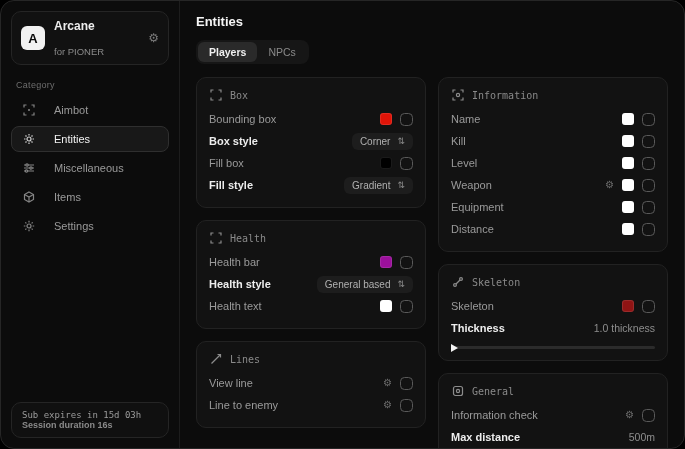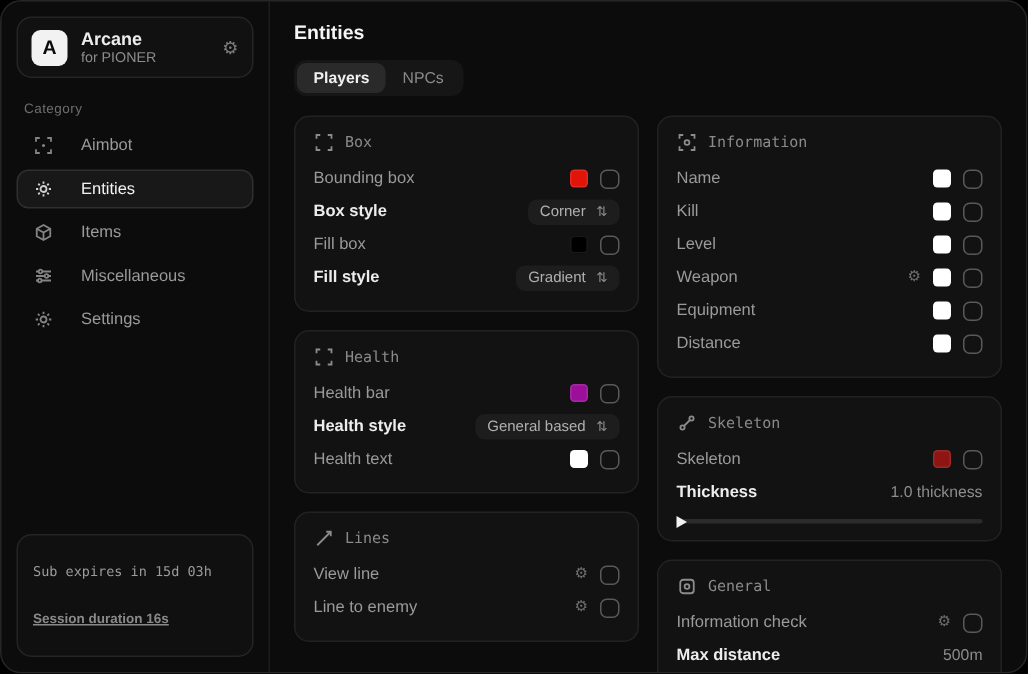--- a/index.html
+++ b/index.html
@@ -14,36 +14,36 @@
   .brand-card {
     border:1px solid #252525; background:#111; border-radius:10px;
     padding:7px 9px; display:flex; align-items:center; gap:9px;
   }
   .brand-logo {
     width:24px; height:24px; background:#f2f2f2; border-radius:6px;
     color:#0a0a0a; font-weight:bold; font-size:13px;
     display:flex; align-items:center; justify-content:center;
   }
   .brand-name { font-size:12px; font-weight:bold; color:#ededed; }
-  .brand-sub { font-size:9.5px; color:#8b8b8b; margin-top:0; }
+  .brand-sub { font-size:9.5px; color:#8b8b8b; margin-top:13px; }
   .brand-gear { margin-left:auto; color:#7a7a7a; font-size:12px; }
   .category { margin:15px 5px 7px; font-size:9px; color:#6d6d6d; letter-spacing:.3px; }
   .nav { display:flex; flex-direction:column; gap:3px; }
   .nav-item {
     height:26px; display:flex; align-items:center; gap:19px;
     padding:0 10px; border-radius:8px; color:#9a9a9a; font-size:11px;
     border:1px solid transparent; cursor:default;
   }
   .nav-item.active { background:#181818; border-color:#2f2f2f; color:#f2f2f2; }
   .nav-icon { width:13px; display:inline-flex; justify-content:center; color:inherit; opacity:.85; }
   .nav-icon svg { display:block; }
   .side-spacer { flex:1; }
-  .sub-card { border:1px solid #252525; background:#101010; border-radius:10px; padding:20px 10px; }
+  .sub-card { border:1px solid #252525; background:#101010; border-radius:10px; padding:7px 10px; }
   .sub-line1 { font-family:"DejaVu Sans Mono", monospace; font-size:9px; color:#9b9b9b; }
-  .sub-line2 { font-size:9px; color:#8a8a8a; font-weight:bold; margin-top:20px;text-decoration:underline; }
+  .sub-line2 { font-size:9px; color:#8a8a8a; font-weight:bold; margin-top:0; }
   
   .main { flex:1; padding:13px 16px; overflow:hidden; }
   .page-title { font-size:13px; font-weight:bold; color:#f5f5f5; }
   .tabs { display:inline-flex; background:#161616; border-radius:8px; padding:2px; margin-top:11px; }
   .tab { font-size:10.5px; padding:4px 11px; border-radius:6px; color:#8a8a8a; cursor:default; }
   .tab.active { background:#2a2a2a; color:#f0f0f0;font-weight:bold; }
   .cols { display:flex; gap:12px; margin-top:13px; }
   .col { width:238px; display:flex; flex-direction:column; gap:12px; }
   .panel { background:#121212; border:1px solid #222; border-radius:10px; padding:9px 12px 11px; }
   .panel-head { display:flex; align-items:center; gap:8px; margin-bottom:5px; height:16px; }
@@ -101,40 +101,40 @@
           <svg width="12" height="12" viewBox="0 0 12 12" fill="none" stroke="currentColor" stroke-width="1.2">
               <circle cx="6" cy="6" r="2"></circle>
               <path d="M6 1v1.5M6 9.5V11M1 6h1.5M9.5 6H11M2.5 2.5l1 1M8.5 8.5l1 1M9.5 2.5l-1 1M3.5 8.5l-1 1"></path>
             </svg>
         </span>
         <span>Entities</span>
       </div>
       <div class="nav-item">
         <span class="nav-icon">
           <svg width="12" height="12" viewBox="0 0 12 12" fill="none" stroke="currentColor" stroke-width="1.2">
-              <path d="M6 1l4.5 2.5v5L6 11 1.5 8.5v-5L6 1z"></path>
-              <path d="M1.5 3.5L6 6l4.5-2.5M6 6v5"></path>
-            </svg>
-        </span>
-        <span>Items</span>
-      </div>
-      <div class="nav-item">
-        <span class="nav-icon">
-          <svg width="12" height="12" viewBox="0 0 12 12" fill="none" stroke="currentColor" stroke-width="1.2">
               <path d="M1 3h10M1 6h10M1 9h10"></path>
               <circle cx="4" cy="3" r="1.2" fill="#121212"></circle>
               <circle cx="8" cy="6" r="1.2" fill="#121212"></circle>
               <circle cx="3.5" cy="9" r="1.2" fill="#121212"></circle>
             </svg>
         </span>
         <span>Miscellaneous</span>
       </div>
       <div class="nav-item">
         <span class="nav-icon">
           <svg width="12" height="12" viewBox="0 0 12 12" fill="none" stroke="currentColor" stroke-width="1.2">
+              <path d="M6 1l4.5 2.5v5L6 11 1.5 8.5v-5L6 1z"></path>
+              <path d="M1.5 3.5L6 6l4.5-2.5M6 6v5"></path>
+            </svg>
+        </span>
+        <span>Items</span>
+      </div>
+      <div class="nav-item">
+        <span class="nav-icon">
+          <svg width="12" height="12" viewBox="0 0 12 12" fill="none" stroke="currentColor" stroke-width="1.2">
               <circle cx="6" cy="6" r="2"></circle>
               <path d="M6 .8v1.6M6 9.6v1.6M.8 6h1.6M9.6 6h1.6M2.3 2.3l1.1 1.1M8.6 8.6l1.1 1.1M9.7 2.3L8.6 3.4M3.4 8.6L2.3 9.7"></path>
             </svg>
         </span>
         <span>Settings</span>
       </div>
     </div>
 
     <div class="side-spacer"></div>
 

